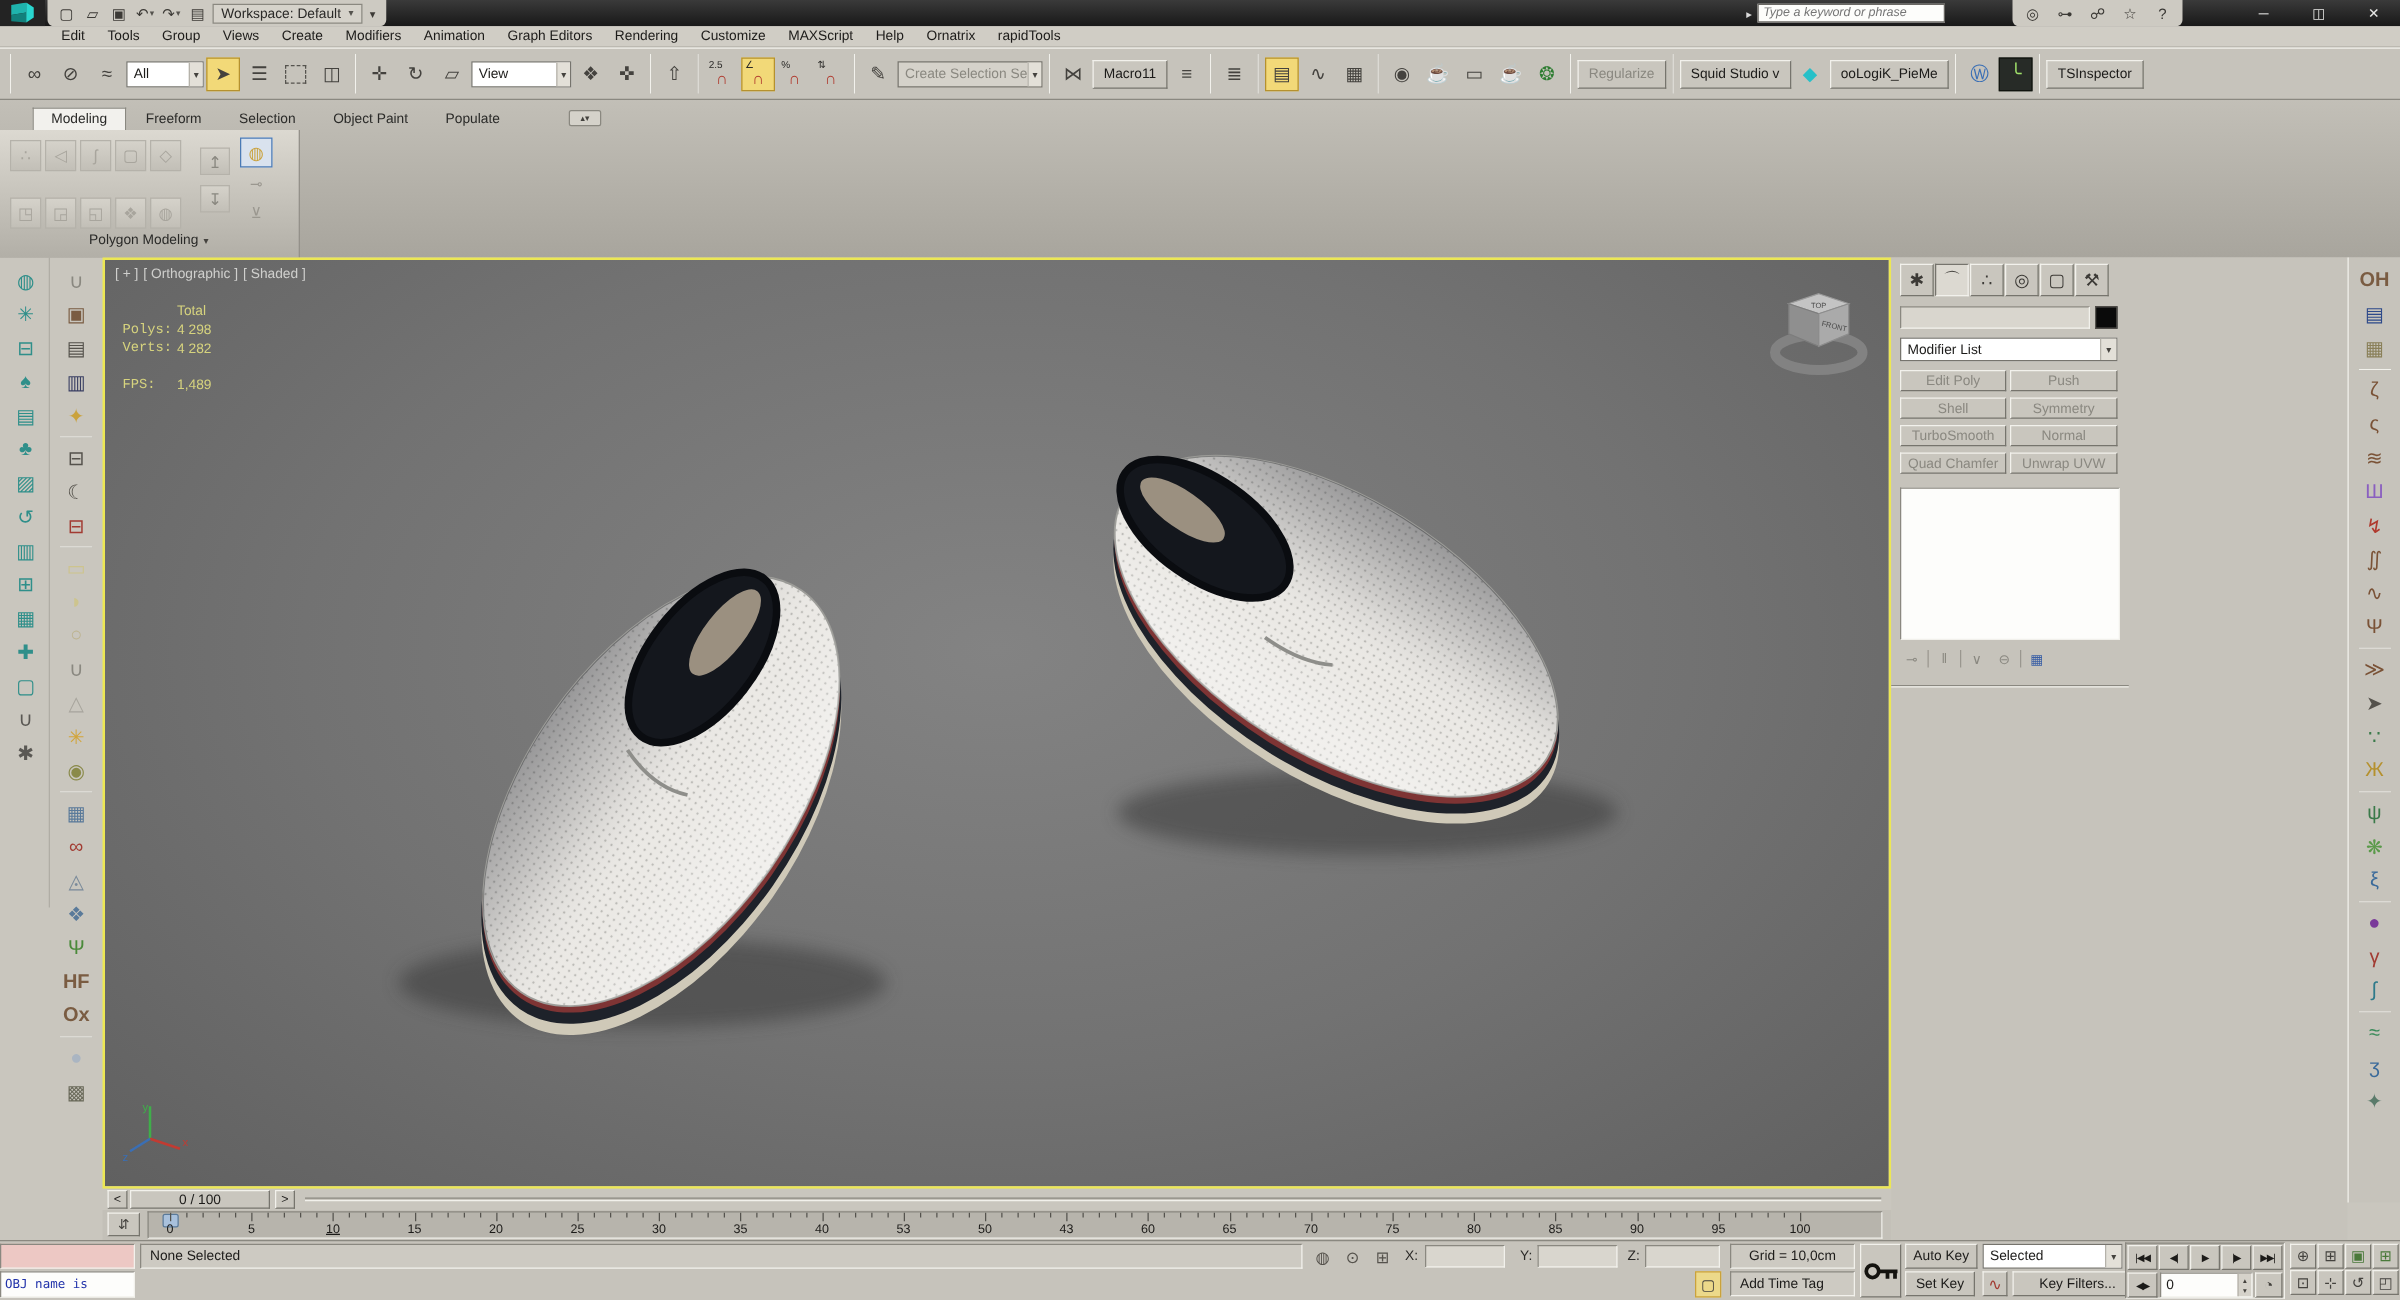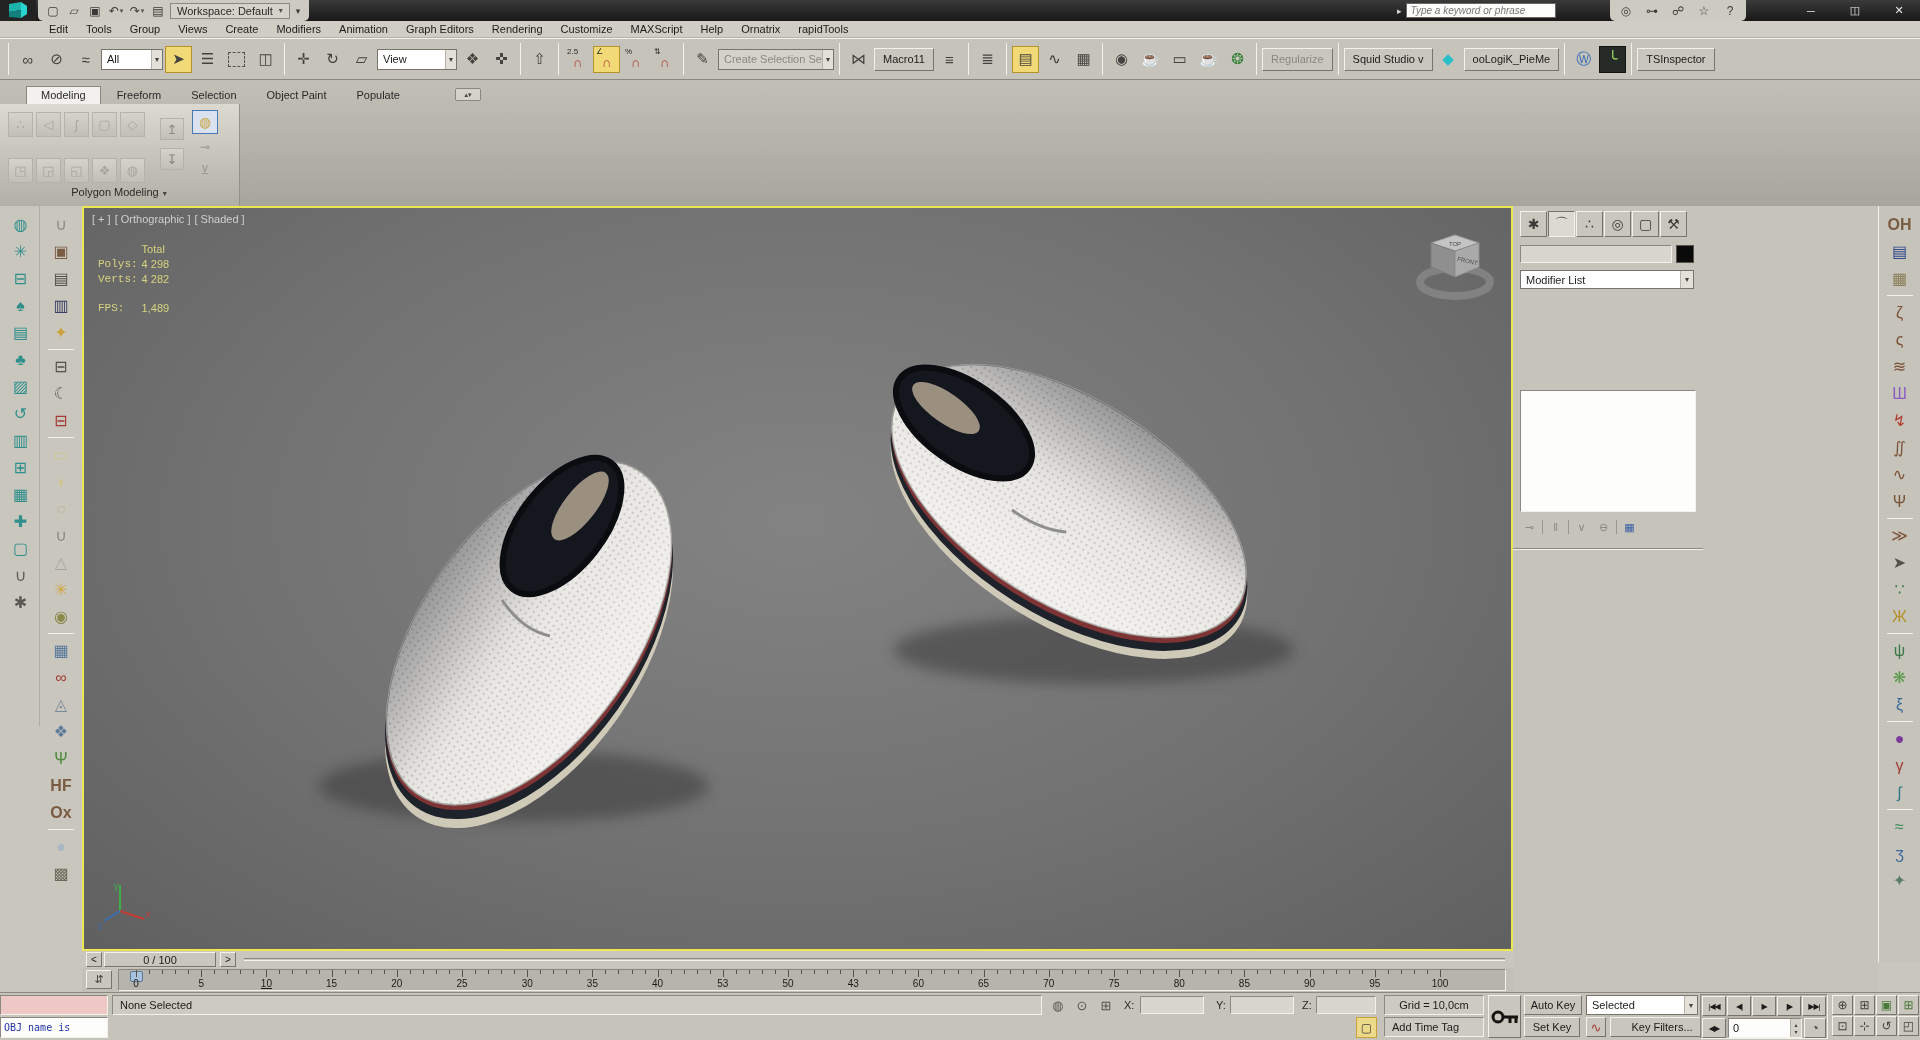--- a/index.html
+++ b/index.html
@@ -617,20 +617,30 @@
       <div class="cp-tab">⚒</div>
     </div>
   <div id="cp-name">
     <input value="" style="">
   </div>
   <div id="cp-swatch"></div>
   <div id="cp-combo">
     <span>Modifier List</span>
     <span class="ca">▾</span>
   </div>
+  <div id="cp-buttons">
+      <div class="cp-btn">Edit Poly</div>
+      <div class="cp-btn">Push</div>
+      <div class="cp-btn">Shell</div>
+      <div class="cp-btn">Symmetry</div>
+      <div class="cp-btn">TurboSmooth</div>
+      <div class="cp-btn">Normal</div>
+      <div class="cp-btn">Quad Chamfer</div>
+      <div class="cp-btn">Unwrap UVW</div>
+    </div>
   <div id="cp-stack"></div>
   <div id="cp-stacktools">
       <div class="st-icon">⊸</div>
       <div class="st-sep"></div>
       <div class="st-icon">‖</div>
       <div class="st-sep"></div>
       <div class="st-icon">∨</div>
       <div class="st-icon">⊖</div>
       <div class="st-sep"></div>
       <div class="st-icon" style="color: rgb(58, 95, 165);">▦</div>

